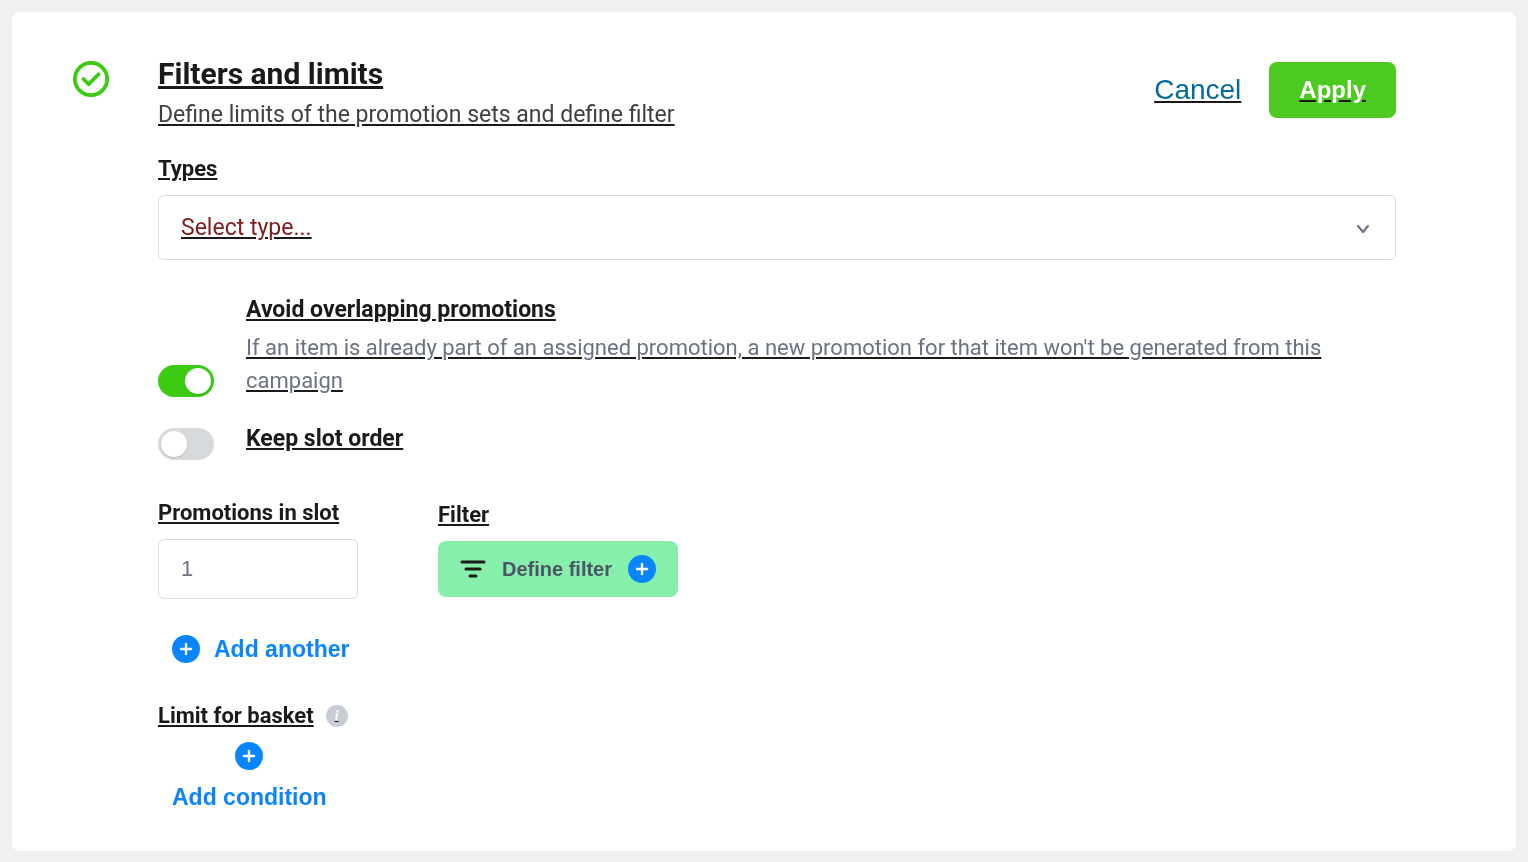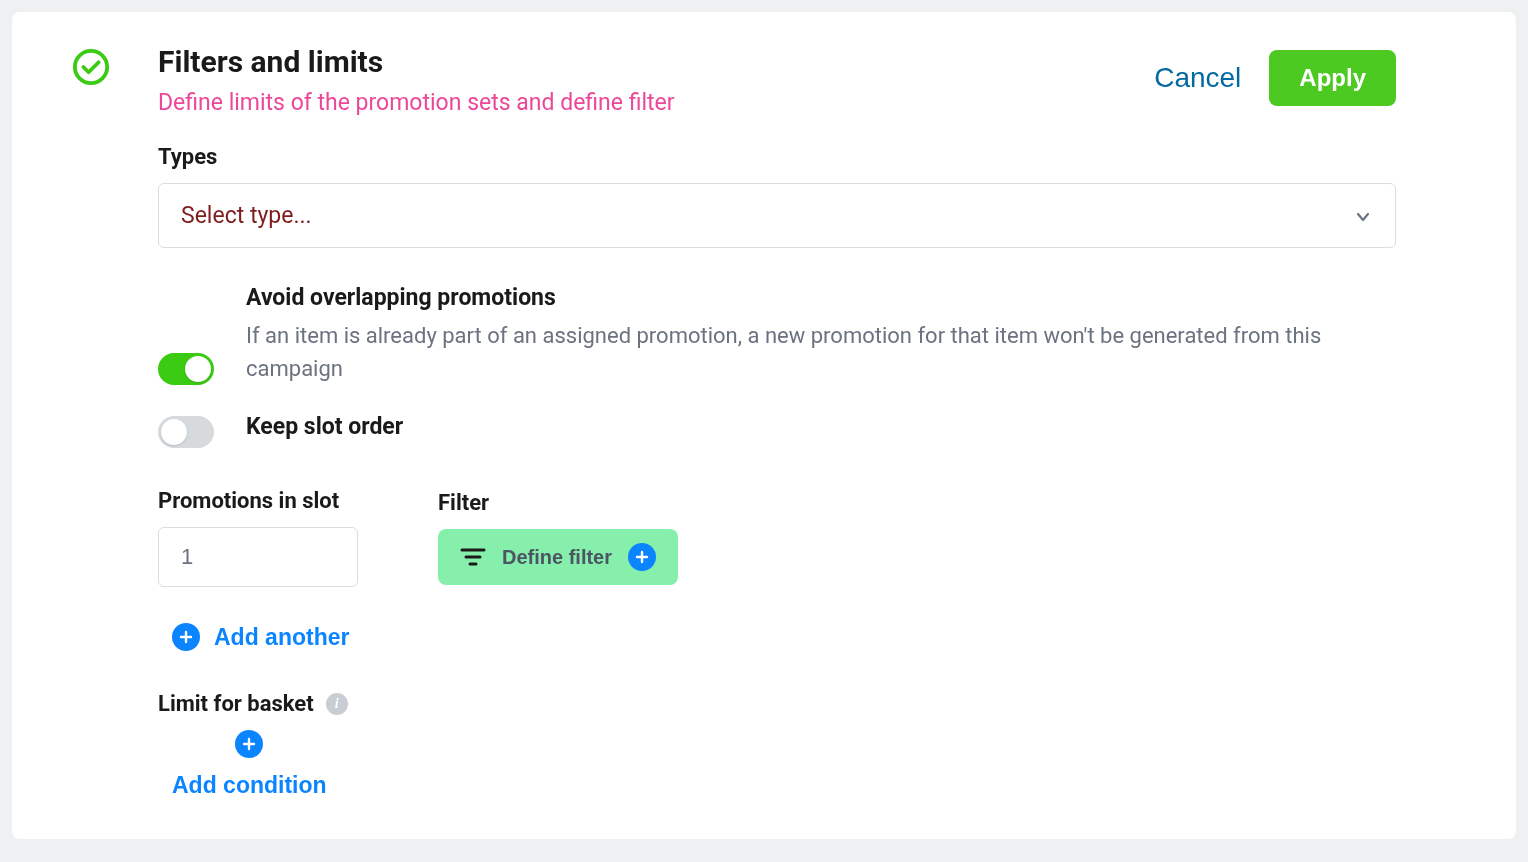--- a/index.html
+++ b/index.html
@@ -7,22 +7,23 @@
     font-family: -apple-system, BlinkMacSystemFont, "Segoe UI", Roboto, Helvetica, Arial, sans-serif;
     background: #eef0f2;
     padding: 12px;
     color: #1a1a1a;
   }
   .card {
     background: #ffffff;
     border-radius: 8px;
     width: 100%;
     min-height: 800px;
-    padding: 32px 120px 40px 60px;
+    padding: 44px 120px 40px 60px;
     position: relative;
+    text-decoration: underline;
   }
   .header-row {
     display: flex;
     align-items: flex-start;
     margin-bottom: 28px;
   }
   .check-icon {
     width: 38px;
     height: 38px;
     flex-shrink: 0;
@@ -31,21 +32,21 @@
   }
   .header-text { flex: 1; }
   .title {
     font-size: 30px;
     font-weight: 700;
     color: #1a1a1a;
     margin-bottom: 10px;
   }
   .subtitle {
     font-size: 23px;
-    color: #ec4899;
+    color: #404040;
   }
   .actions {
     display: flex;
     align-items: center;
     gap: 28px;
     margin-top: 6px;
   }
   .btn-cancel {
     background: transparent;
     border: none;

